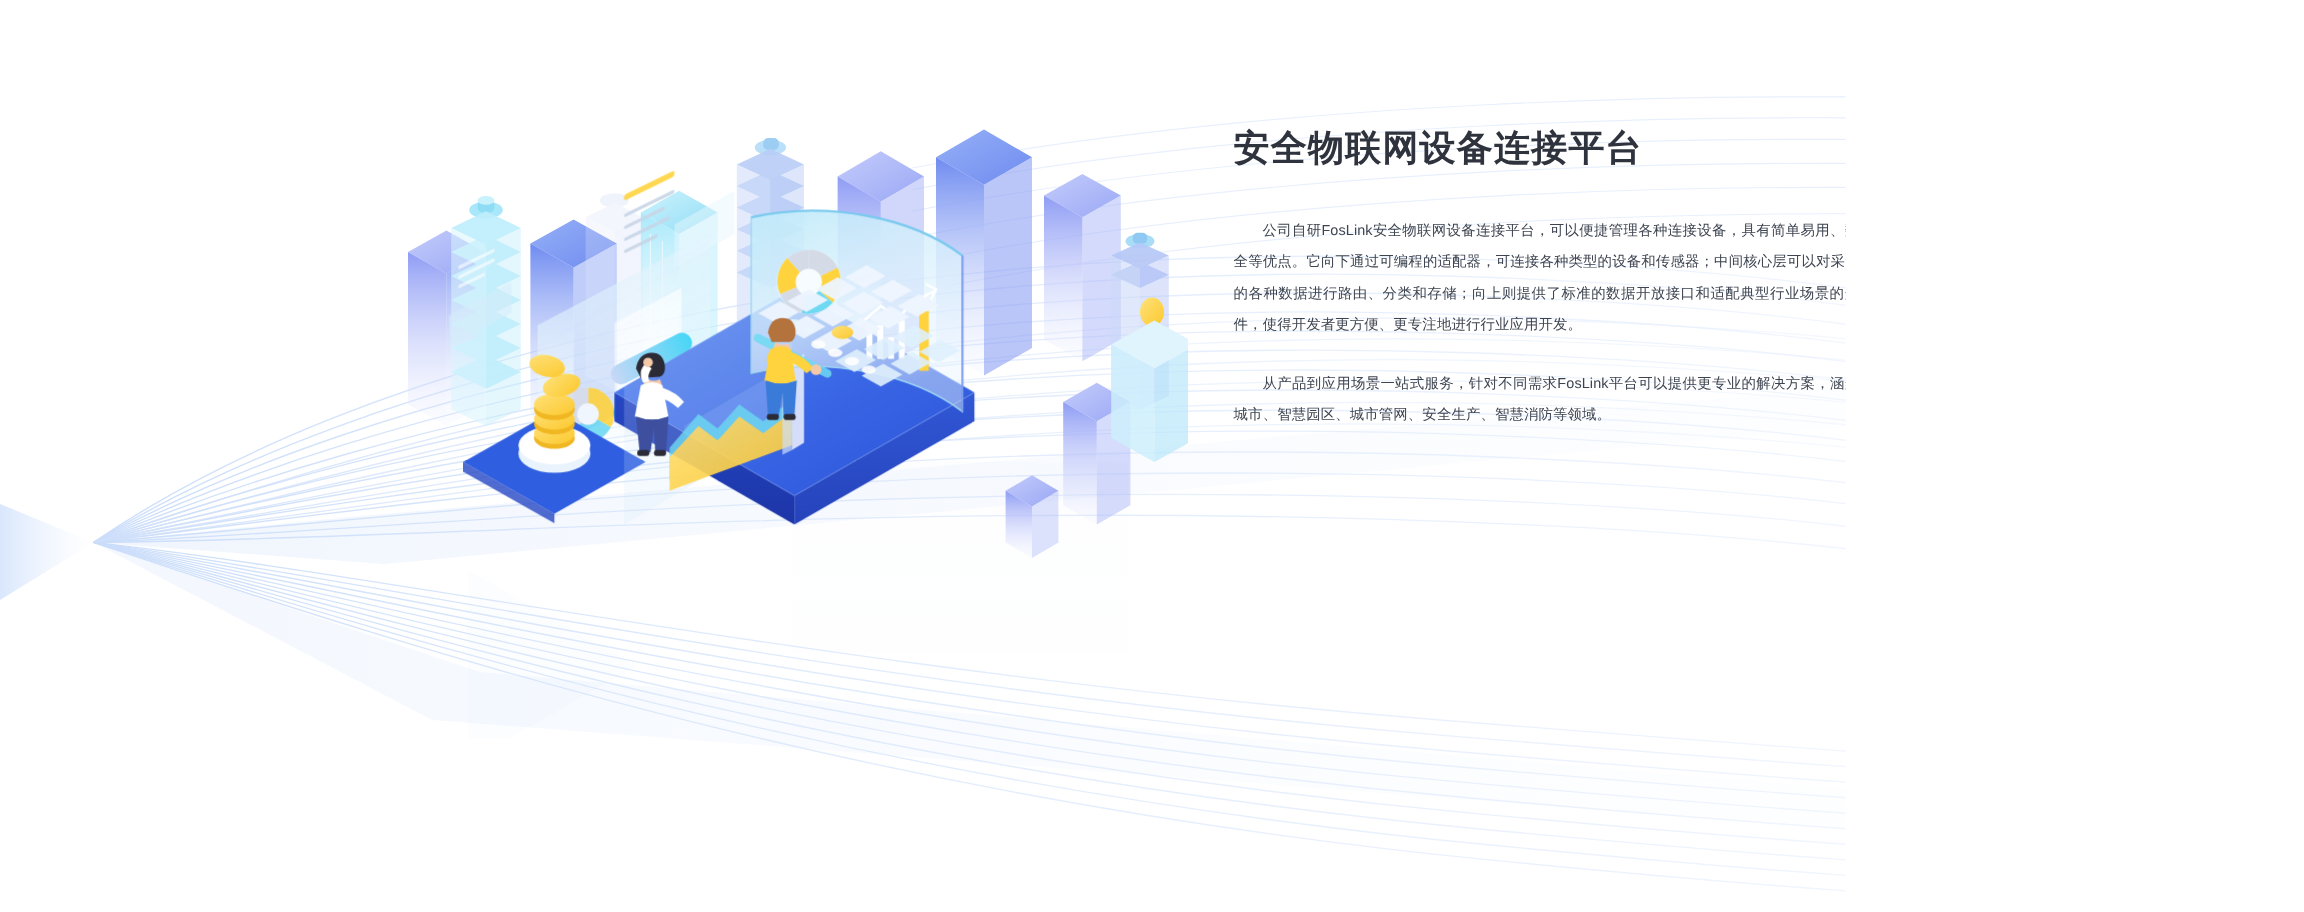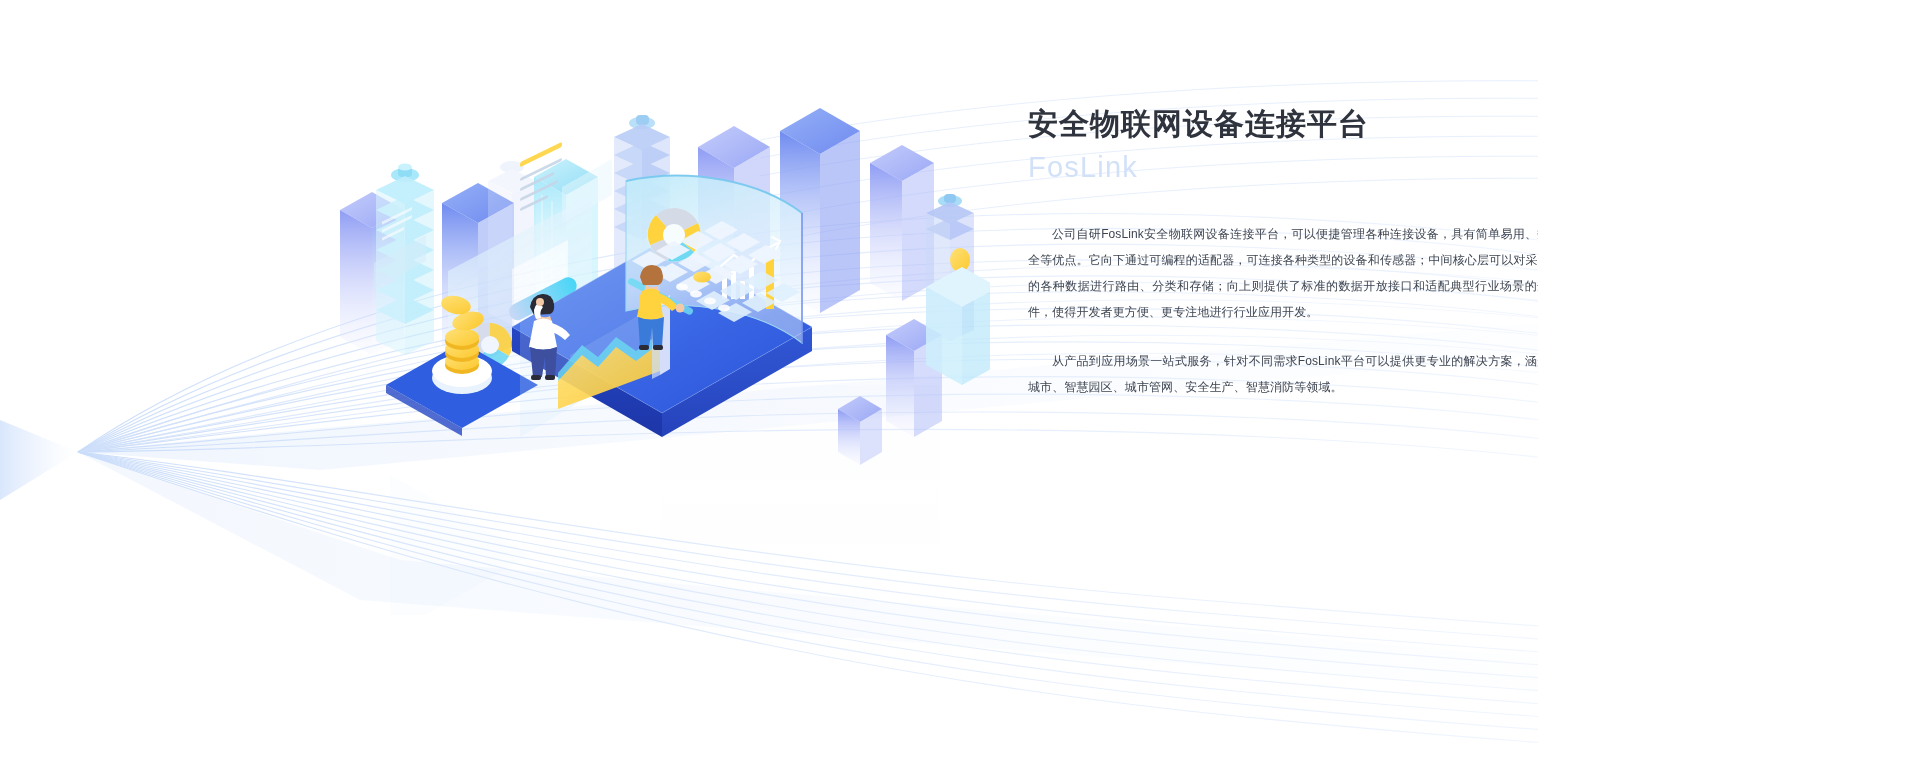--- a/index.html
+++ b/index.html
@@ -504,20 +504,19 @@
       <path d="M313,236 q-6,6 -3,14 l6,-1 q-2,-7 2,-10 z" fill="#ffd33d"></path>
       <circle cx="350" cy="253" r="4.5" fill="#f3c9a8"></circle>
       <path d="M308,262 q13,5 26,0 l-2,30 -9,0 -1,-20 -3,20 -9,0 z" fill="#3a7ad9"></path>
       <rect x="309" y="290" width="10" height="5" rx="2" fill="#2b2b38"></rect>
       <rect x="323" y="290" width="10" height="5" rx="2" fill="#2b2b38"></rect>
     </g>
   </svg>
 
   <div id="content">
     <h1 id="title">安全物联网设备连接平台</h1>
-    <div id="subtitle">FosLink</div>
     <div id="paragraphs">
       <p class="para">公司自研FosLink安全物联网设备连接平台，可以便捷管理各种连接设备，具有简单易用、数据安全等优点。它向下通过可编程的适配器，可连接各种类型的设备和传感器；中间核心层可以对采集上来的各种数据进行路由、分类和存储；向上则提供了标准的数据开放接口和适配典型行业场景的开发套件，使得开发者更方便、更专注地进行行业应用开发。</p>
       <p class="para">从产品到应用场景一站式服务，针对不同需求FosLink平台可以提供更专业的解决方案，涵盖智慧城市、智慧园区、城市管网、安全生产、智慧消防等领域。</p>
     </div>
   </div>
 
 </div>
 
 </body></html>

